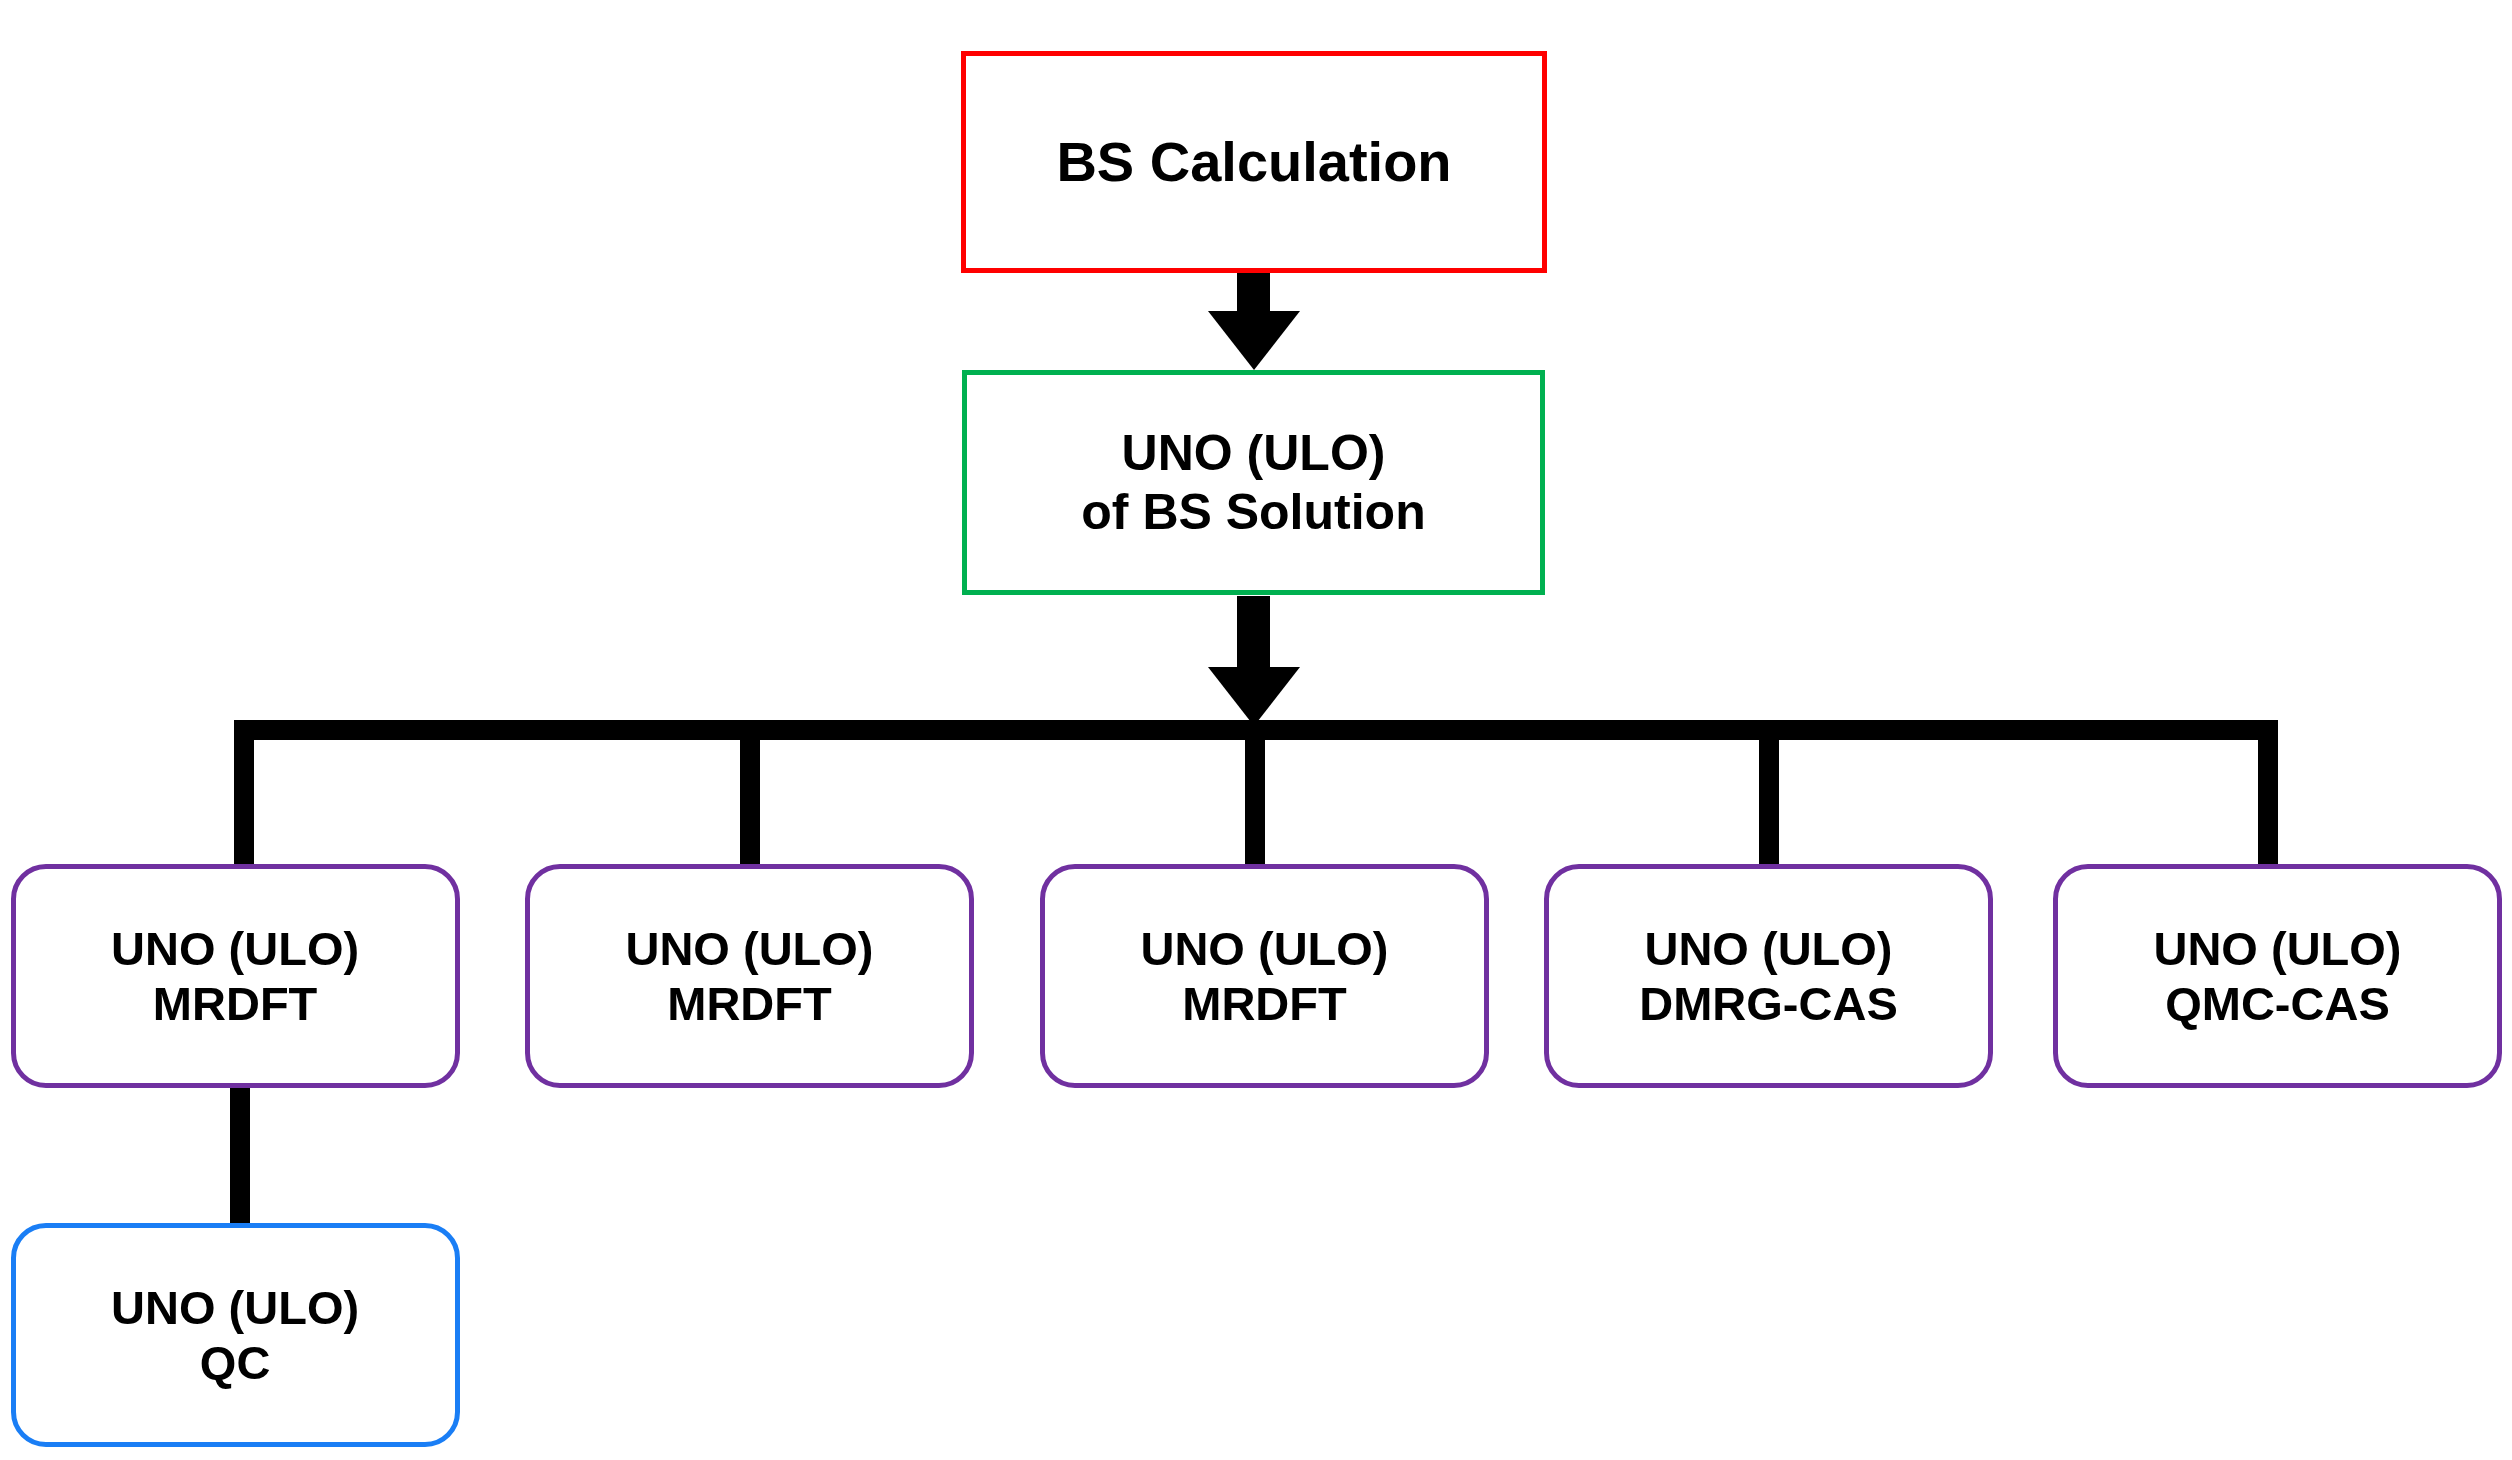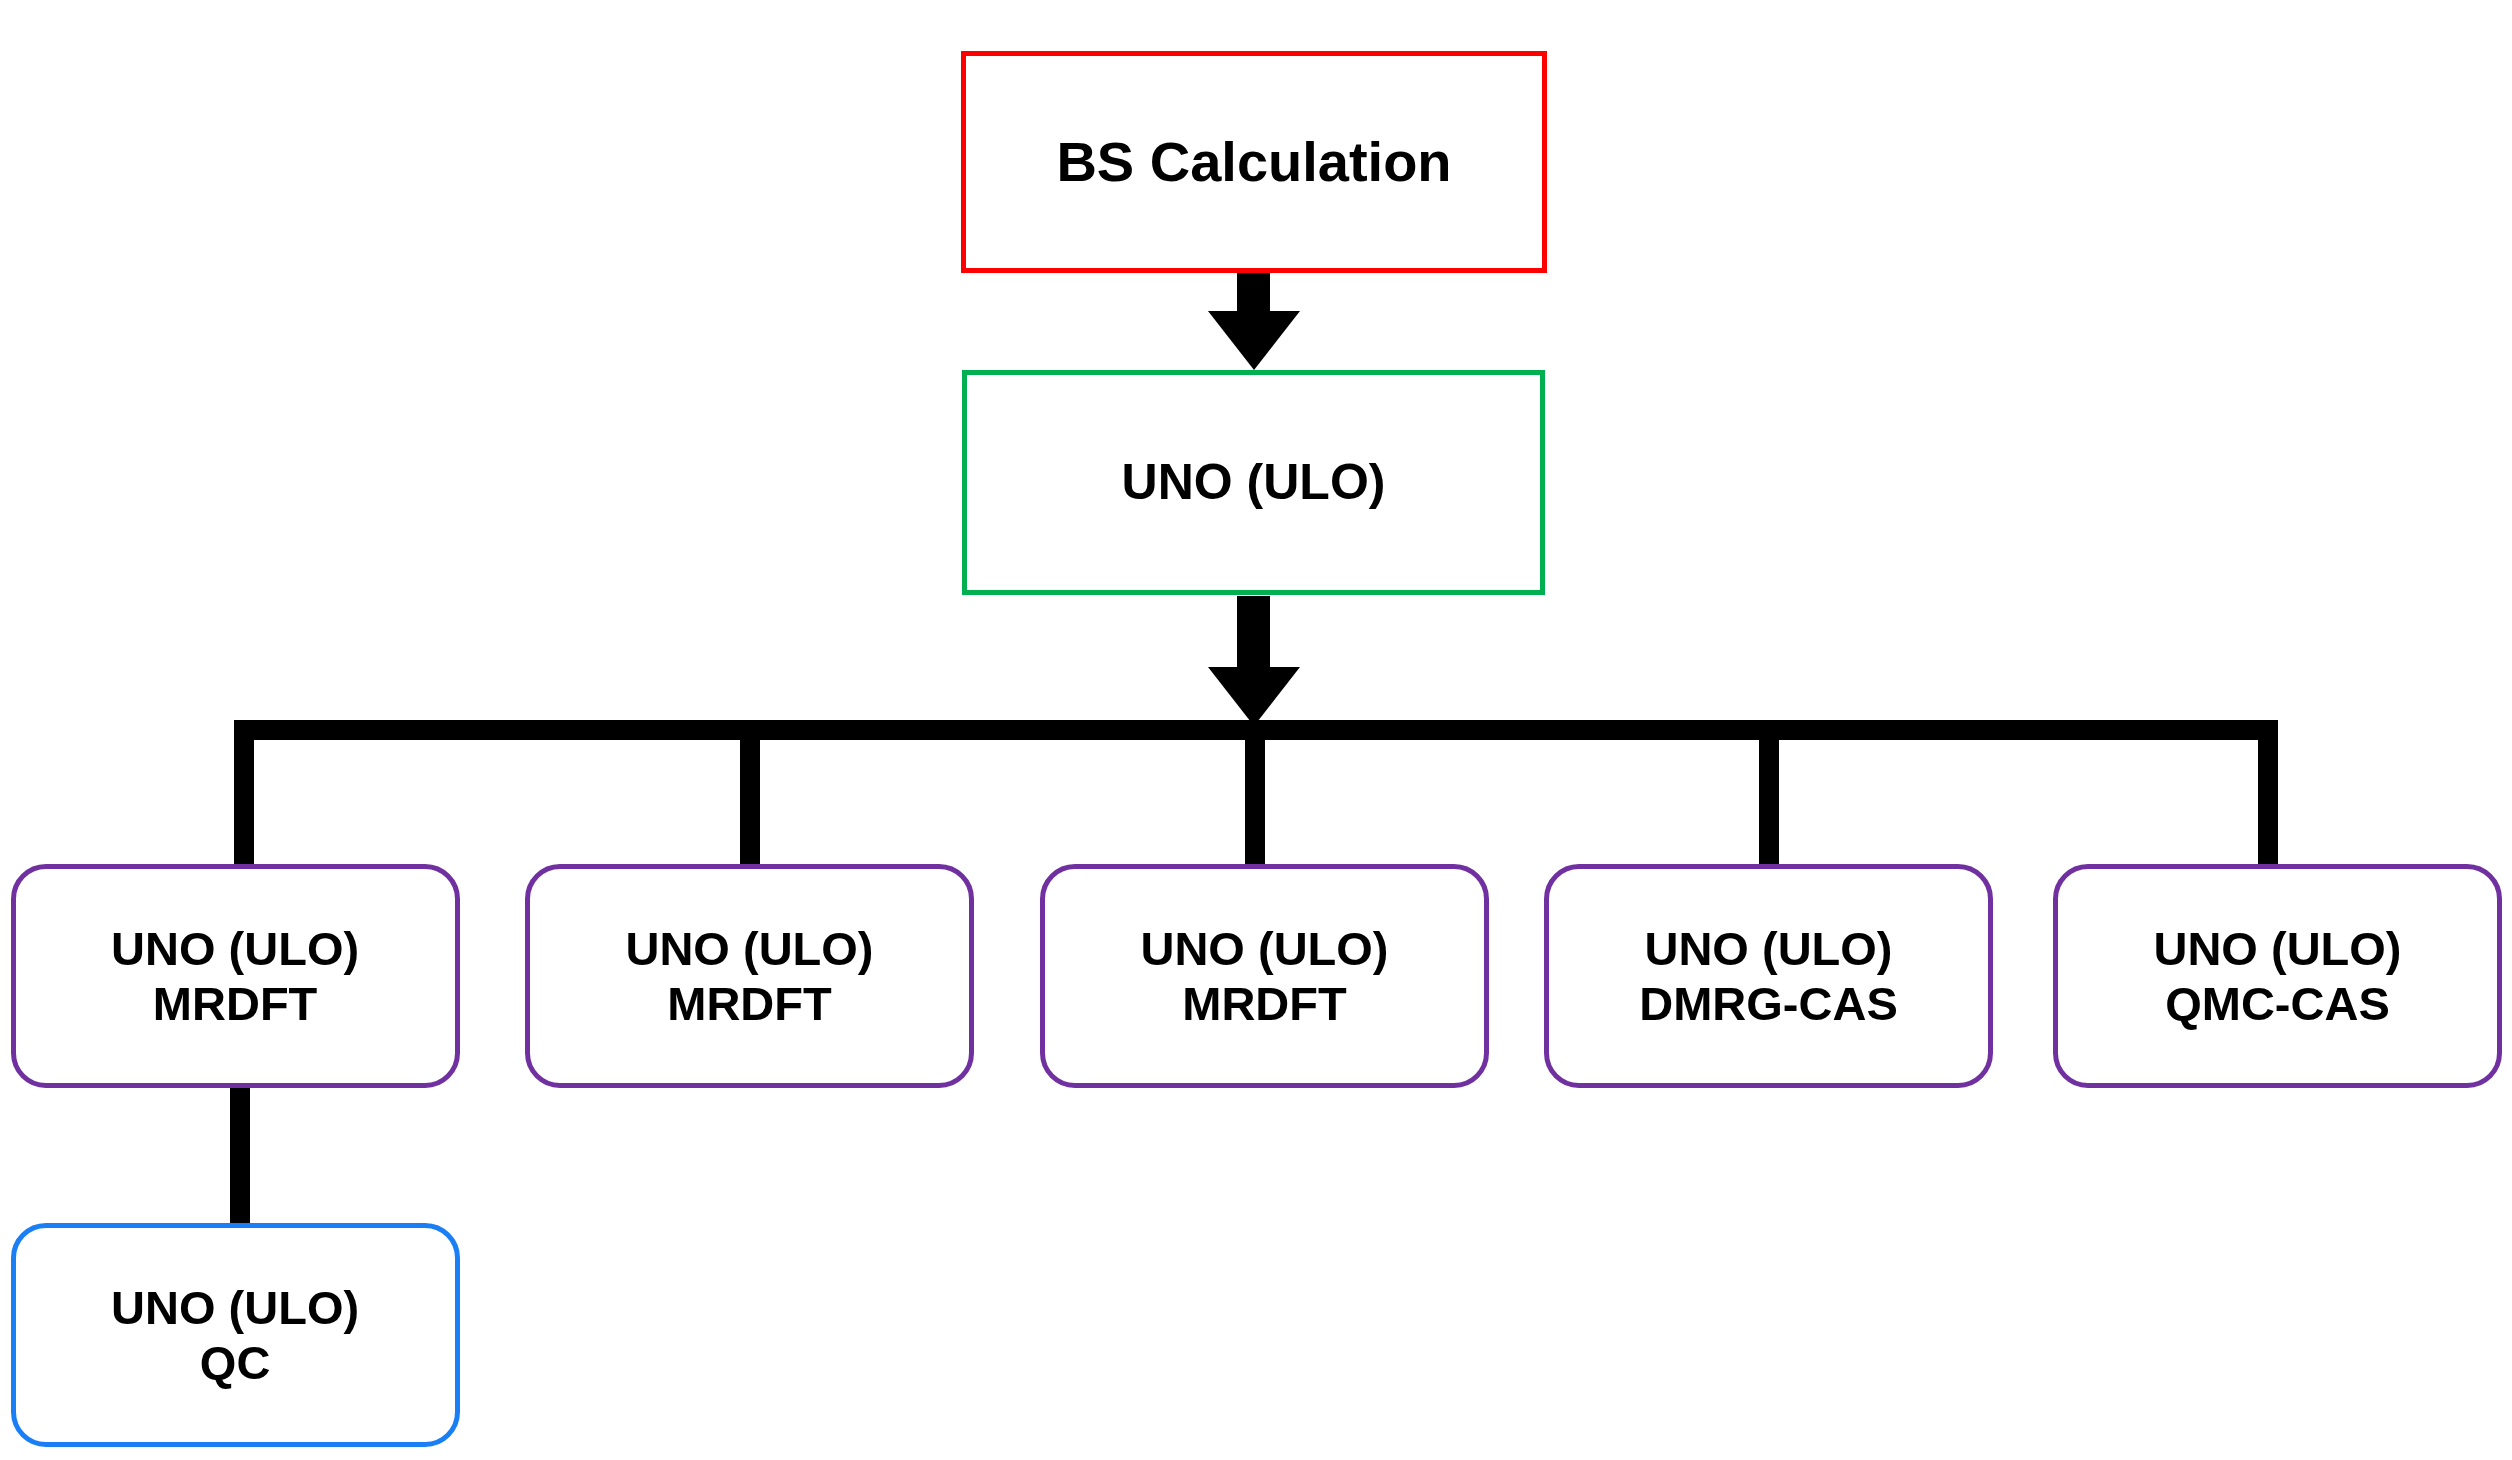--- a/index.html
+++ b/index.html
@@ -122,20 +122,21 @@
 
   <div class="node" id="node-bs-calculation">
     <span class="line">BS Calculation</span>
   </div>
 
   <div class="conn" id="conn-bs-to-uno-shaft"></div>
   <div class="arrow-head" id="conn-bs-to-uno-head"></div>
 
   <div class="node" id="node-uno-bs-solution">
     <span class="line">UNO (ULO)</span>
+    <span class="line">of BS Solution</span>
   </div>
 
   <div class="conn" id="conn-uno-to-bus-shaft"></div>
   <div class="arrow-head" id="conn-uno-to-bus-head"></div>
 
   <div class="conn" id="conn-bus-horizontal"></div>
   <div class="conn drop" id="conn-drop-mrci"></div>
   <div class="conn drop" id="conn-drop-mrdft"></div>
   <div class="conn drop" id="conn-drop-mrcc"></div>
   <div class="conn drop" id="conn-drop-dmrg-cas"></div>

